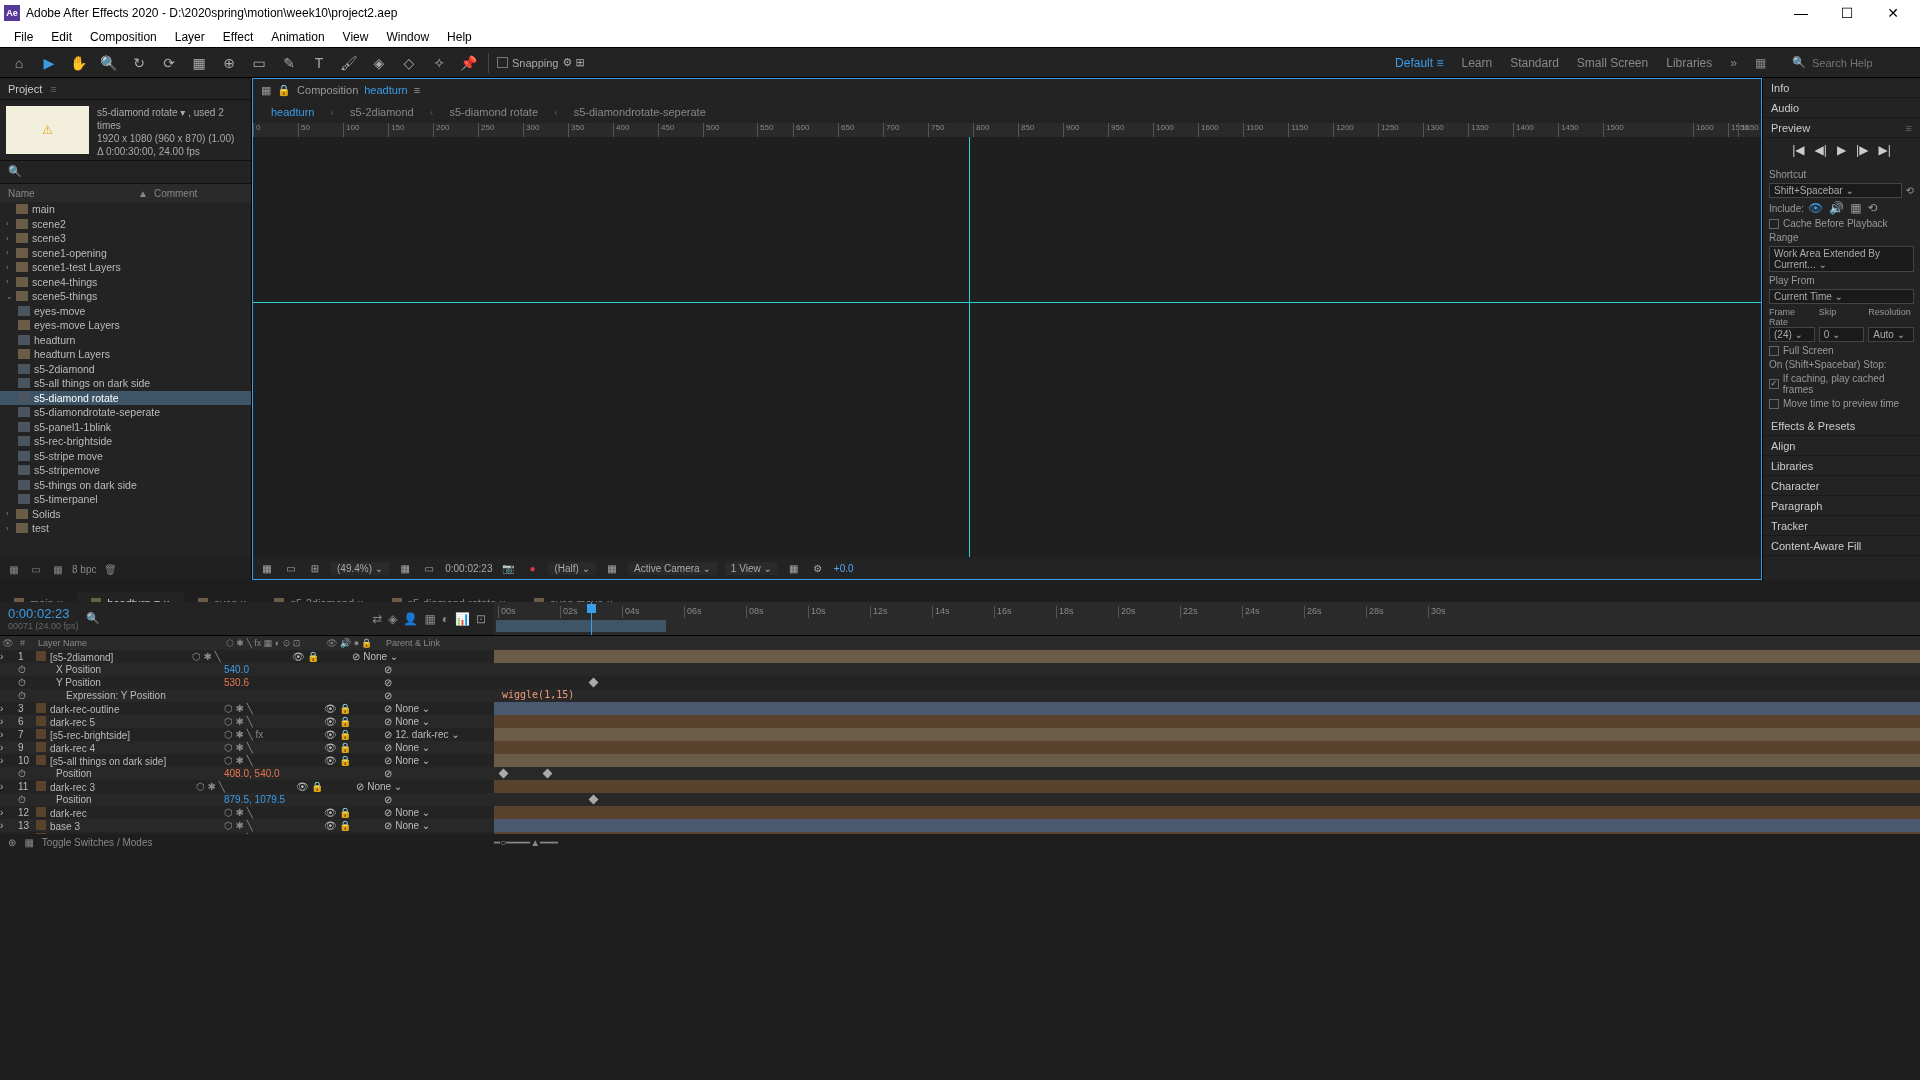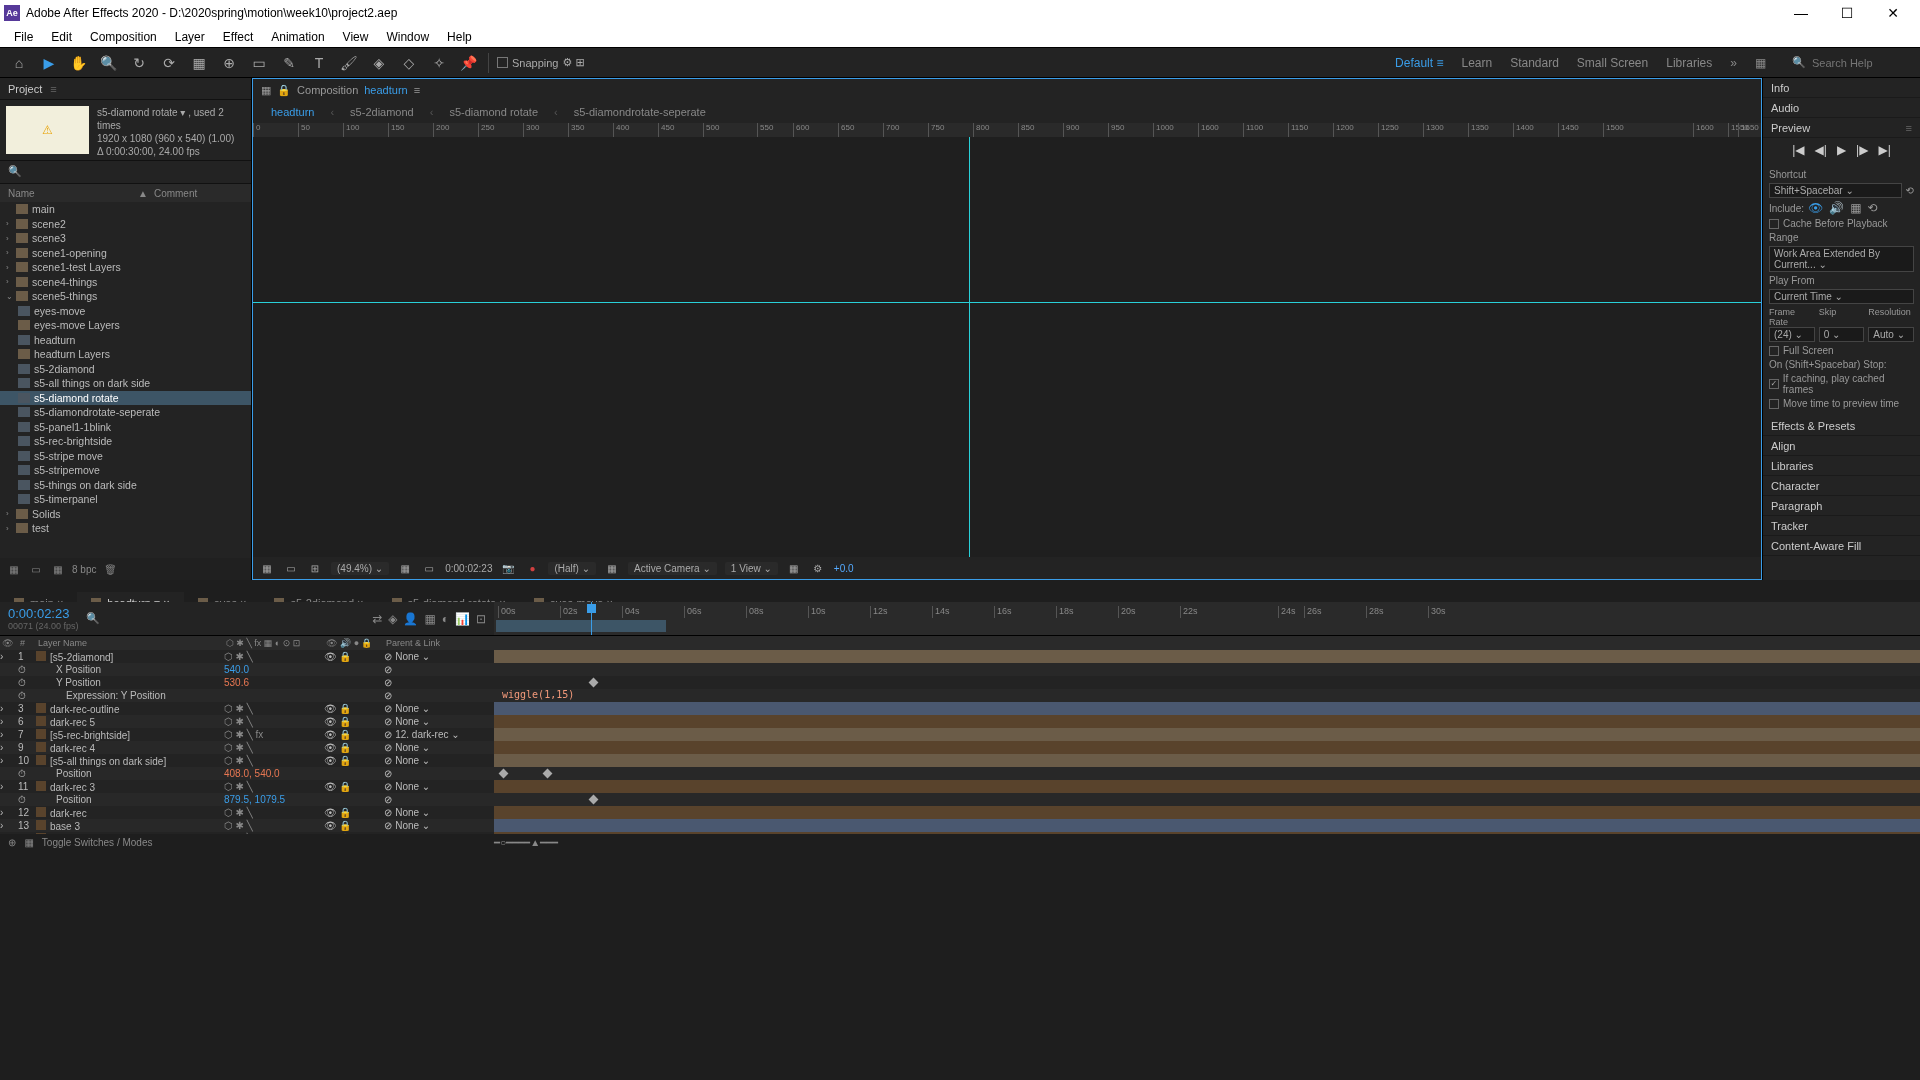--- a/index.html
+++ b/index.html
@@ -169,21 +169,21 @@
 <div class="main">
   <div class="leftcol">
     <div class="panelhead">
         <span>Project</span>
         <span class="menu">≡</span>
       </div>
     <div class="projinfo">
       <div class="thumb"></div>
       <div class="projmeta">
         <div><span>s5-diamond rotate</span> ▾ <span>, used 2 times</span></div>
-        <div>1920 x 1080  (960 x 540) (1.00)</div>
+        <div>1920 x 1080  (960 x 870) (1.00)</div>
         <div>Δ 0:00:30:00, 24.00 fps</div>
       </div>
     </div>
     <div class="projsearch">🔍</div>
     <div class="projcols">
       <div class="c1">Name</div>
         <div>▲</div>
         <div style="margin-left:6px">Comment</div>
     </div>
     <div class="tree" id="tree">
@@ -477,40 +477,40 @@
         <div class="t" style="left:128px">04s</div>
         <div class="t" style="left:190px">06s</div>
         <div class="t" style="left:252px">08s</div>
         <div class="t" style="left:314px">10s</div>
         <div class="t" style="left:376px">12s</div>
         <div class="t" style="left:438px">14s</div>
         <div class="t" style="left:500px">16s</div>
         <div class="t" style="left:562px">18s</div>
         <div class="t" style="left:624px">20s</div>
         <div class="t" style="left:686px">22s</div>
-        <div class="t" style="left:784px">24s</div>
+        <div class="t" style="left:748px">24s</div>
         <div class="t" style="left:810px">26s</div>
         <div class="t" style="left:872px">28s</div>
         <div class="t" style="left:934px">30s</div>
       </div>
   </div>
   <div class="tlcolhead">
     <div class="c" style="width:18px">👁</div>
     <div class="c" style="width:18px">#</div>
     <div class="c" style="width:188px">Layer Name</div>
     <div class="c" style="width:100px">⬡ ✱ ╲ fx ▦ ◐ ⊙ ⊡</div>
     <div class="c" style="width:60px">👁 🔊 ● 🔒</div>
     <div class="c" style="width:110px">Parent &amp; Link</div>
   </div>
   <div class="tlbody" id="tlbody">
       <div class="lrow ">
     <div class="cells">
       <span style="width:18px">›</span>
       <span style="width:18px">1</span>
-      <span style="width:188px"><span style="display:inline-block;width:10px;height:10px;background:#59432c;margin-right:4px"></span>[s5-2diamond]</span>
+      <span style="width:156px"><span style="display:inline-block;width:10px;height:10px;background:#59432c;margin-right:4px"></span>[s5-2diamond]</span>
       <span style="width:100px;color:#888">⬡ ✱ ╲ </span>
       <span style="width:60px">👁  🔒</span>
       <span style="width:110px">⊘ None ⌄</span>
     </div>
     <div class="track">
           <div class="bar olive" style="left:0;width:100%"></div>
         </div>
   </div>
       <div class="lrow alt">
       <div class="cells">
@@ -625,21 +625,21 @@
       </div>
       <div class="track">
           <span class="kf" style="left:6px"></span>
           <span class="kf" style="left:50px"></span>
         </div>
     </div>
       <div class="lrow ">
     <div class="cells">
       <span style="width:18px">›</span>
       <span style="width:18px">11</span>
-      <span style="width:188px"><span style="display:inline-block;width:10px;height:10px;background:#59432c;margin-right:4px"></span>dark-rec 3</span>
+      <span style="width:160px"><span style="display:inline-block;width:10px;height:10px;background:#59432c;margin-right:4px"></span>dark-rec 3</span>
       <span style="width:100px;color:#888">⬡ ✱ ╲ </span>
       <span style="width:60px">👁  🔒</span>
       <span style="width:110px">⊘ None ⌄</span>
     </div>
     <div class="track">
           <div class="bar brown" style="left:0;width:100%"></div>
         </div>
   </div>
       <div class="lrow alt">
       <div class="cells">

